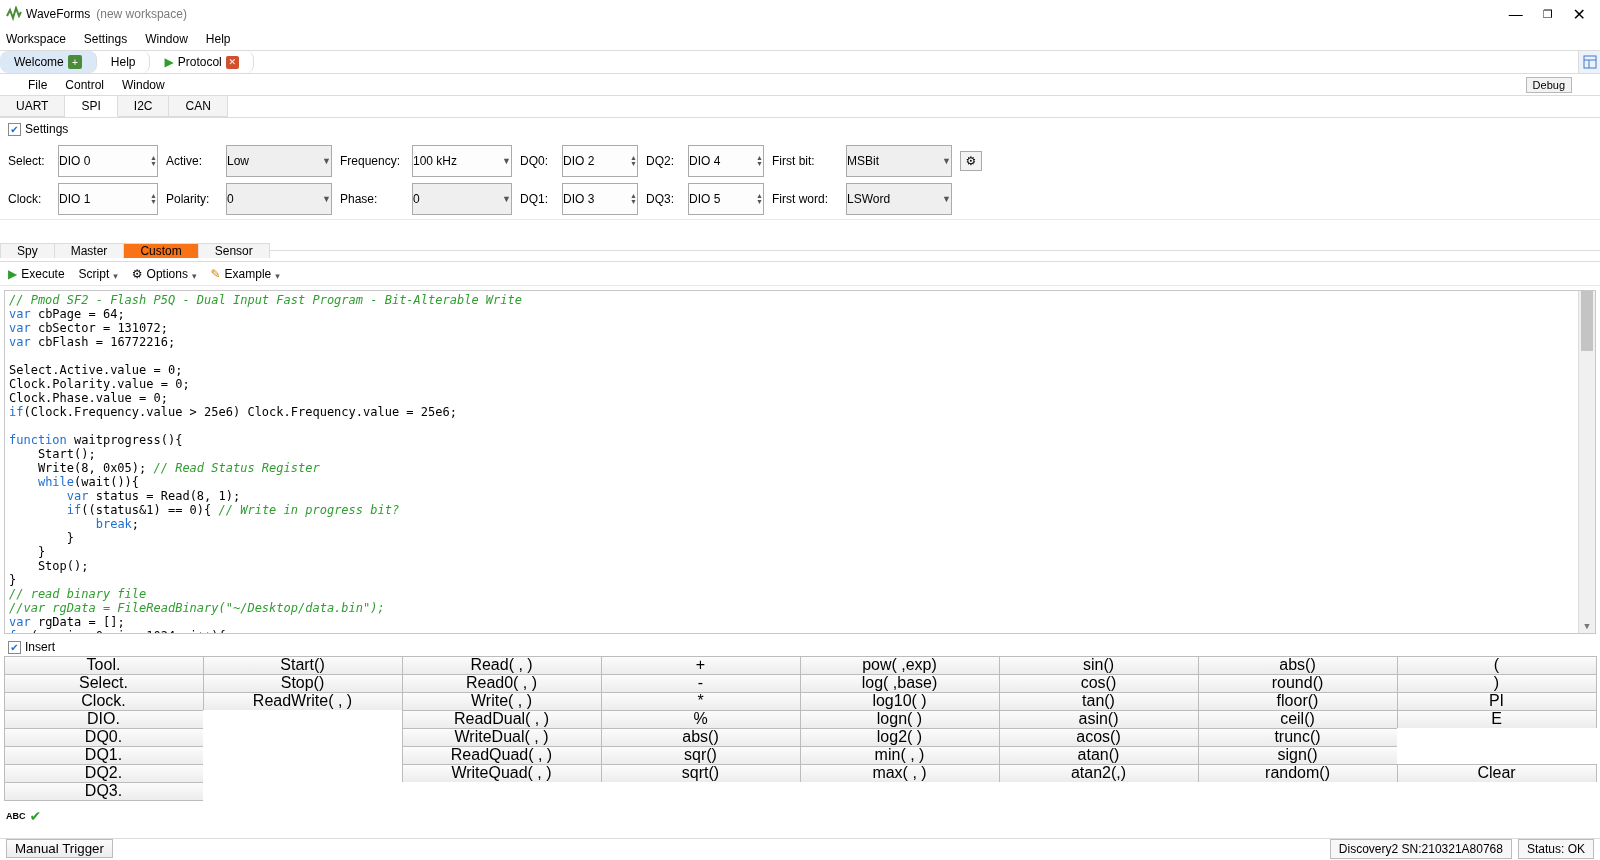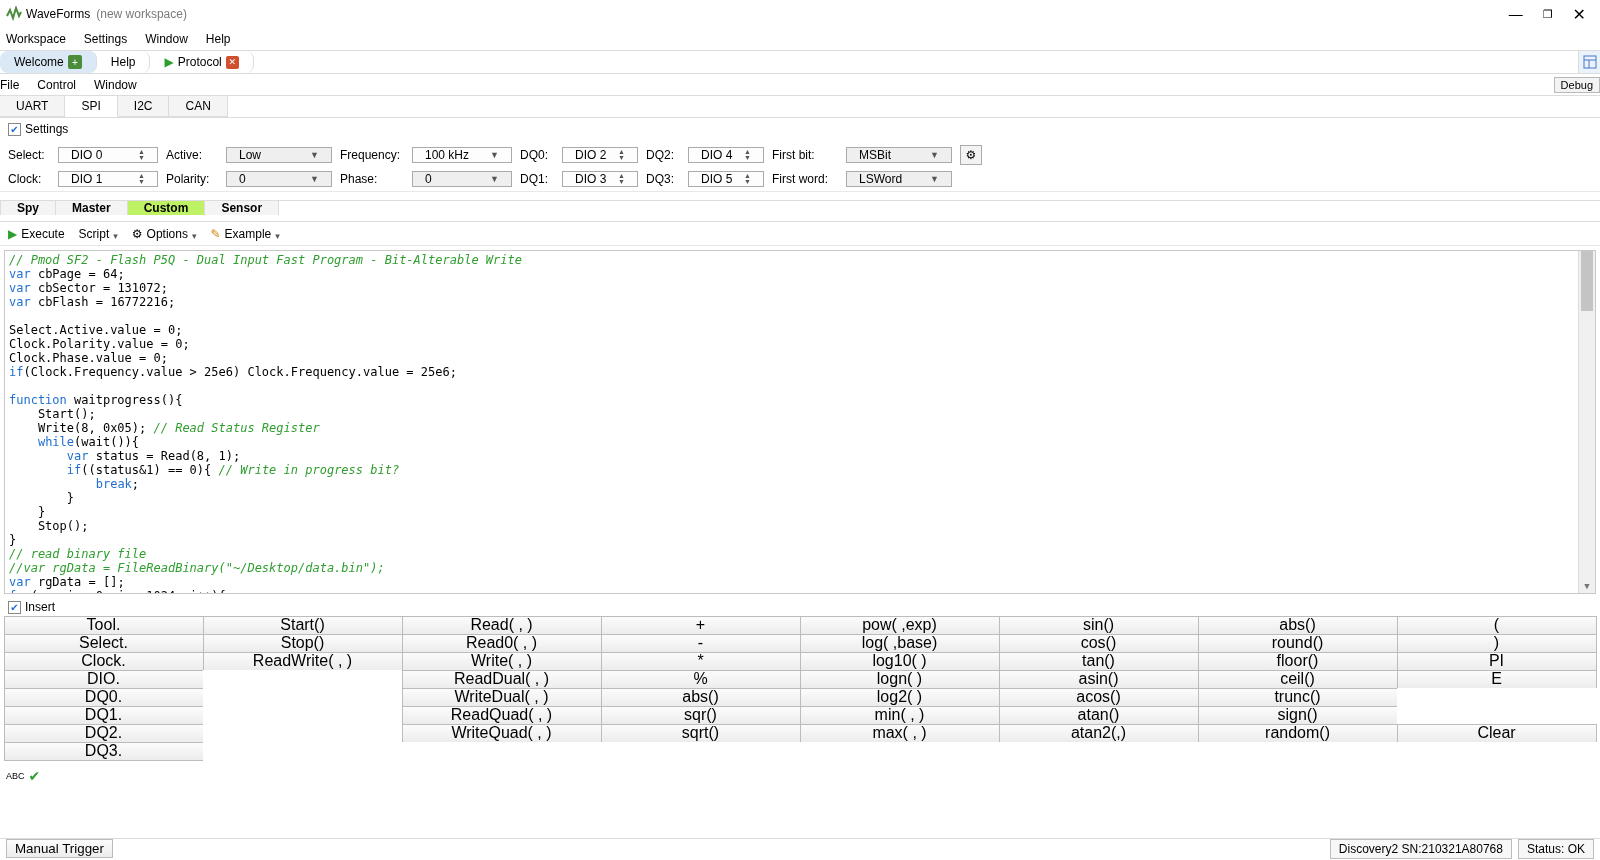--- a/index.html
+++ b/index.html
@@ -58,21 +58,21 @@
   display:inline-flex;width:14px;height:14px;background:#4a8c3a;color:#fff;font-size:10px;align-items:center;justify-content:center;border-radius:2px;
 }
 .playicon { color: #2e9e2e; font-size: 12px; }
 .closeicon { color:#fff;background:#d05030;width:13px;height:13px;display:inline-flex;align-items:center;justify-content:center;font-size:9px;border-radius:2px;}
 .toptabs .flexfill { flex:1; }
 .gearbtn { width:22px;display:flex;align-items:center;justify-content:center;border-left:1px solid #dcdcdc;background:#eaf2fb;}
 
 .submenubar {
   height: 22px;
   display: flex; align-items: center;
-  padding: 0 0; gap: 18px;
+  padding: 0 28px; gap: 18px;
   border-bottom: 1px solid #dcdcdc;
 }
 .debugbtn {
   margin-left:auto; border:1px solid #b8b8b8; background:#f3f3f3; padding:1px 6px; font-size:11px;
 }
 
 .prototabs {
   height: 22px;
   display: flex; align-items:stretch;
   border-bottom: 1px solid #dcdcdc;
@@ -97,38 +97,38 @@
   display: grid;
   grid-template-columns: 42px 100px 52px 106px 64px 100px 34px 76px 34px 76px 66px 106px 26px;
   gap: 6px 8px;
   align-items: center;
   padding: 4px 8px;
   font-size: 12px;
   border-bottom:1px solid #e8e8e8;
 }
 .cfg-grid label { white-space: nowrap; }
 .combo, .spin {
-  height: 16px;
+  height: 32px;
   border: 1px solid #aaa;
   background: #fdfdfd;
-  padding: 0 12px;
+  padding: 0 0;
   display:flex;align-items:center;justify-content:space-between;
   font-size:12px;
 }
 .combo.gray { background:#efefef; }
 .combo .tri { font-size:9px;color:#555; }
 .spin .arrows { display:flex;flex-direction:column;line-height:6px;font-size:7px;color:#555;}
 .iconbtn { width:22px;height:20px;border:1px solid #aaa;background:#f3f3f3;display:flex;align-items:center;justify-content:center;}
 
 .modetabs {
-  height:22px;display:flex;align-items:flex-start;border-bottom:1px solid #dcdcdc;margin-top:8px;font-weight:bold;
+  height:22px;display:flex;align-items:center;border-bottom:1px solid #dcdcdc;margin-top:20px;
 }
 .modetab { padding:0 16px;display:flex;align-items:center;border-right:1px solid #dcdcdc;border-top:1px solid #dcdcdc;background:#f4f4f4;}
 .modetab:first-child{border-left:1px solid #dcdcdc;}
-.modetab.active{background:#bef264;border-bottom:1px solid #fff;}
+.modetab.active{background:#f97316;border-bottom:1px solid #fff;}
 .modetabs .wrap{border-bottom:1px solid #dcdcdc;flex:1;}
 
 .toolbar2 {
   height:24px;display:flex;align-items:center;gap:14px;padding:0 8px;border-bottom:1px solid #e8e8e8;
 }
 .tb-item{display:flex;align-items:center;gap:4px;}
 .tb-down{font-size:9px;color:#555;position:relative;top:2px;}
 .pencil{color:#d08000;}
 
 .codewrap {
@@ -169,21 +169,21 @@
   margin:-0.5px;
 }
 .fn-cell.blank { background:#fff;border-color:transparent; }
 
 .bottomrow {
   display:flex;align-items:center;gap:4px;padding:4px 6px;margin-top:4px;
 }
 .bottomrow .txt {
   flex:1;border:1px solid #c8c8c8;height:20px;padding:0 4px;display:flex;align-items:center;background:#fff;
 }
-.abc{font-size:9px;}
+.abc{font-size:9px;font-weight:bold;}
 .checkmark{color:#2e9e2e;font-size:14px;}
 
 .statusbar {
   position:fixed;bottom:0;left:0;right:0;height:22px;border-top:1px solid #dcdcdc;display:flex;align-items:flex-start;padding:0 6px;font-size:12px;background:#fff;gap:6px;
 }
 .statusbtn{border:1px solid #bcbcbc;background:linear-gradient(#fcfcfc,#ececec);padding:1px 8px;}
 .statusbar .fill{flex:1;}
 .statuscell{border:1px solid #bcbcbc;padding:2px 8px;background:#f7f7f7;}
 </style>
 </head>

